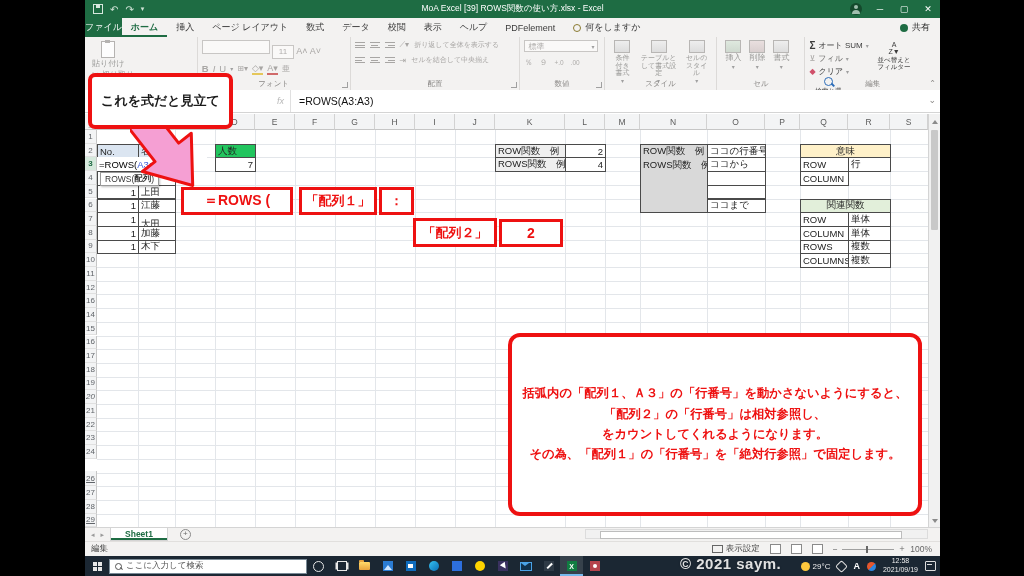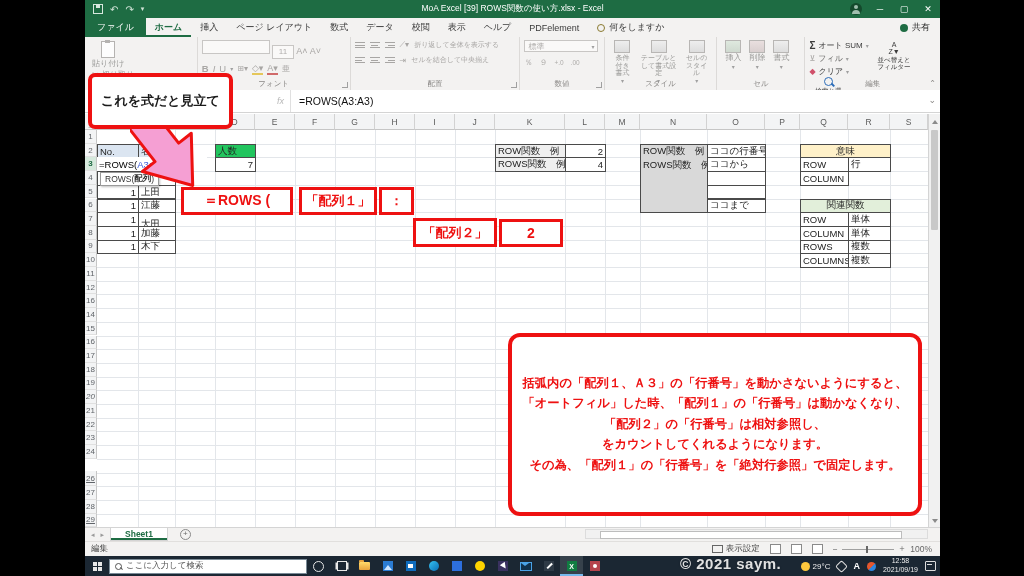--- a/index.html
+++ b/index.html
@@ -14,21 +14,21 @@
   .qat .sv:after{content:"";position:absolute;left:2px;top:0;width:4px;height:3px;background:#d8e8de;}
   .title-text{position:absolute;left:0;right:0;text-align:center;color:#fff;font-size:8.5px;pointer-events:none;}
   .win-ctrls{position:absolute;right:0;top:0;height:18px;display:flex;align-items:center;gap:0;}
   .win-btn{width:24px;height:18px;color:#fff;font-size:9px;display:flex;align-items:center;justify-content:center;}
   .avatar{width:12px;height:12px;border-radius:50%;background:#14492c;position:relative;margin-right:6px;}
   .avatar:before{content:"";position:absolute;left:4px;top:2px;width:4px;height:4px;border-radius:50%;background:#9fbfae;}
   .avatar:after{content:"";position:absolute;left:2px;top:7px;width:8px;height:4px;border-radius:4px 4px 0 0;background:#9fbfae;}
 
   
   .tabrow{position:absolute;left:0;top:18px;width:855px;height:19px;background:#f3f2f1;display:flex;align-items:stretch;font-size:9px;color:#3b3b3b;}
-  .tab-file{background:#1e6c43;color:#fff;padding:0 12px;display:flex;align-items:center;}
+  .tab-file{background:#1e6c43;color:#fff;padding:0 0;display:flex;align-items:center;}
   .tab{padding:0 9px;display:flex;align-items:center;}
   .tab.active{color:#1e6c43;font-weight:bold;box-shadow:inset 0 -2px 0 #1e6c43;}
   .tellme{display:flex;align-items:center;gap:4px;padding:0 9px;color:#3b3b3b;}
   .bulb{width:6px;height:6px;border:1px solid #8a7a30;border-radius:50%;display:inline-block;}
   .share-btn{margin-left:auto;display:flex;align-items:center;gap:4px;padding:0 10px;color:#2b2b2b;}
   .share-ico{width:8px;height:8px;border-radius:50%;background:#1e6c43;}
 
   
   .ribbon{position:absolute;left:0;top:37px;width:855px;height:53px;background:#f3f2f1;border-bottom:1px solid #d2d0ce;display:flex;font-size:8px;color:#9a9a98;}
   .rgroup{position:relative;border-right:1px solid #dcdad8;height:100%;box-sizing:border-box;padding:3px 4px 12px 4px;}
@@ -585,21 +585,20 @@
     <div class="arrow-wrap">
       <svg width="70" height="95" viewBox="0 0 70 95">
         <g transform="rotate(-38 35 47)">
           <polygon points="20,2 50,2 50,50 66,50 35,92 4,50 20,50" fill="#f59fd3" stroke="#ee1111" stroke-width="3" stroke-linejoin="round"></polygon>
         </g>
       </svg>
     </div>
 
     <div class="notebox" id="notebox">
         <div class="noteline" style="color: rgb(238, 17, 17);">括弧内の「配列１、Ａ３」の「行番号」を動かさないようにすると、</div>
-        <div class="noteline" style="color: rgb(238, 17, 17);">「オートフィル」した時、「配列１」の「行番号」は動かなくなり、</div>
         <div class="noteline" style="color: rgb(238, 17, 17);">「配列２」の「行番号」は相対参照し、</div>
         <div class="noteline" style="color: rgb(238, 17, 17);">をカウントしてくれるようになります。</div>
         <div class="noteline" style="color: rgb(238, 17, 17);">その為、「配列１」の「行番号」を「絶対行参照」で固定します。</div>
       </div>
 
   <div id="redboxes">
         <div class="redbox" style="left: 96px; top: 187px; width: 112px; height: 28px; font-size: 14px; border-color: rgb(238, 17, 17); color: rgb(238, 17, 17);">＝ROWS (</div>
         <div class="redbox" style="left: 214px; top: 187px; width: 78px; height: 28px; font-size: 13px; border-color: rgb(238, 17, 17); color: rgb(238, 17, 17);">「配列１」</div>
         <div class="redbox" style="left: 294px; top: 187px; width: 35px; height: 28px; font-size: 13px; border-color: rgb(238, 17, 17); color: rgb(238, 17, 17);">：</div>
         <div class="redbox" style="left: 328px; top: 218px; width: 84px; height: 29px; font-size: 13px; border-color: rgb(238, 17, 17); color: rgb(238, 17, 17);">「配列２」</div>

